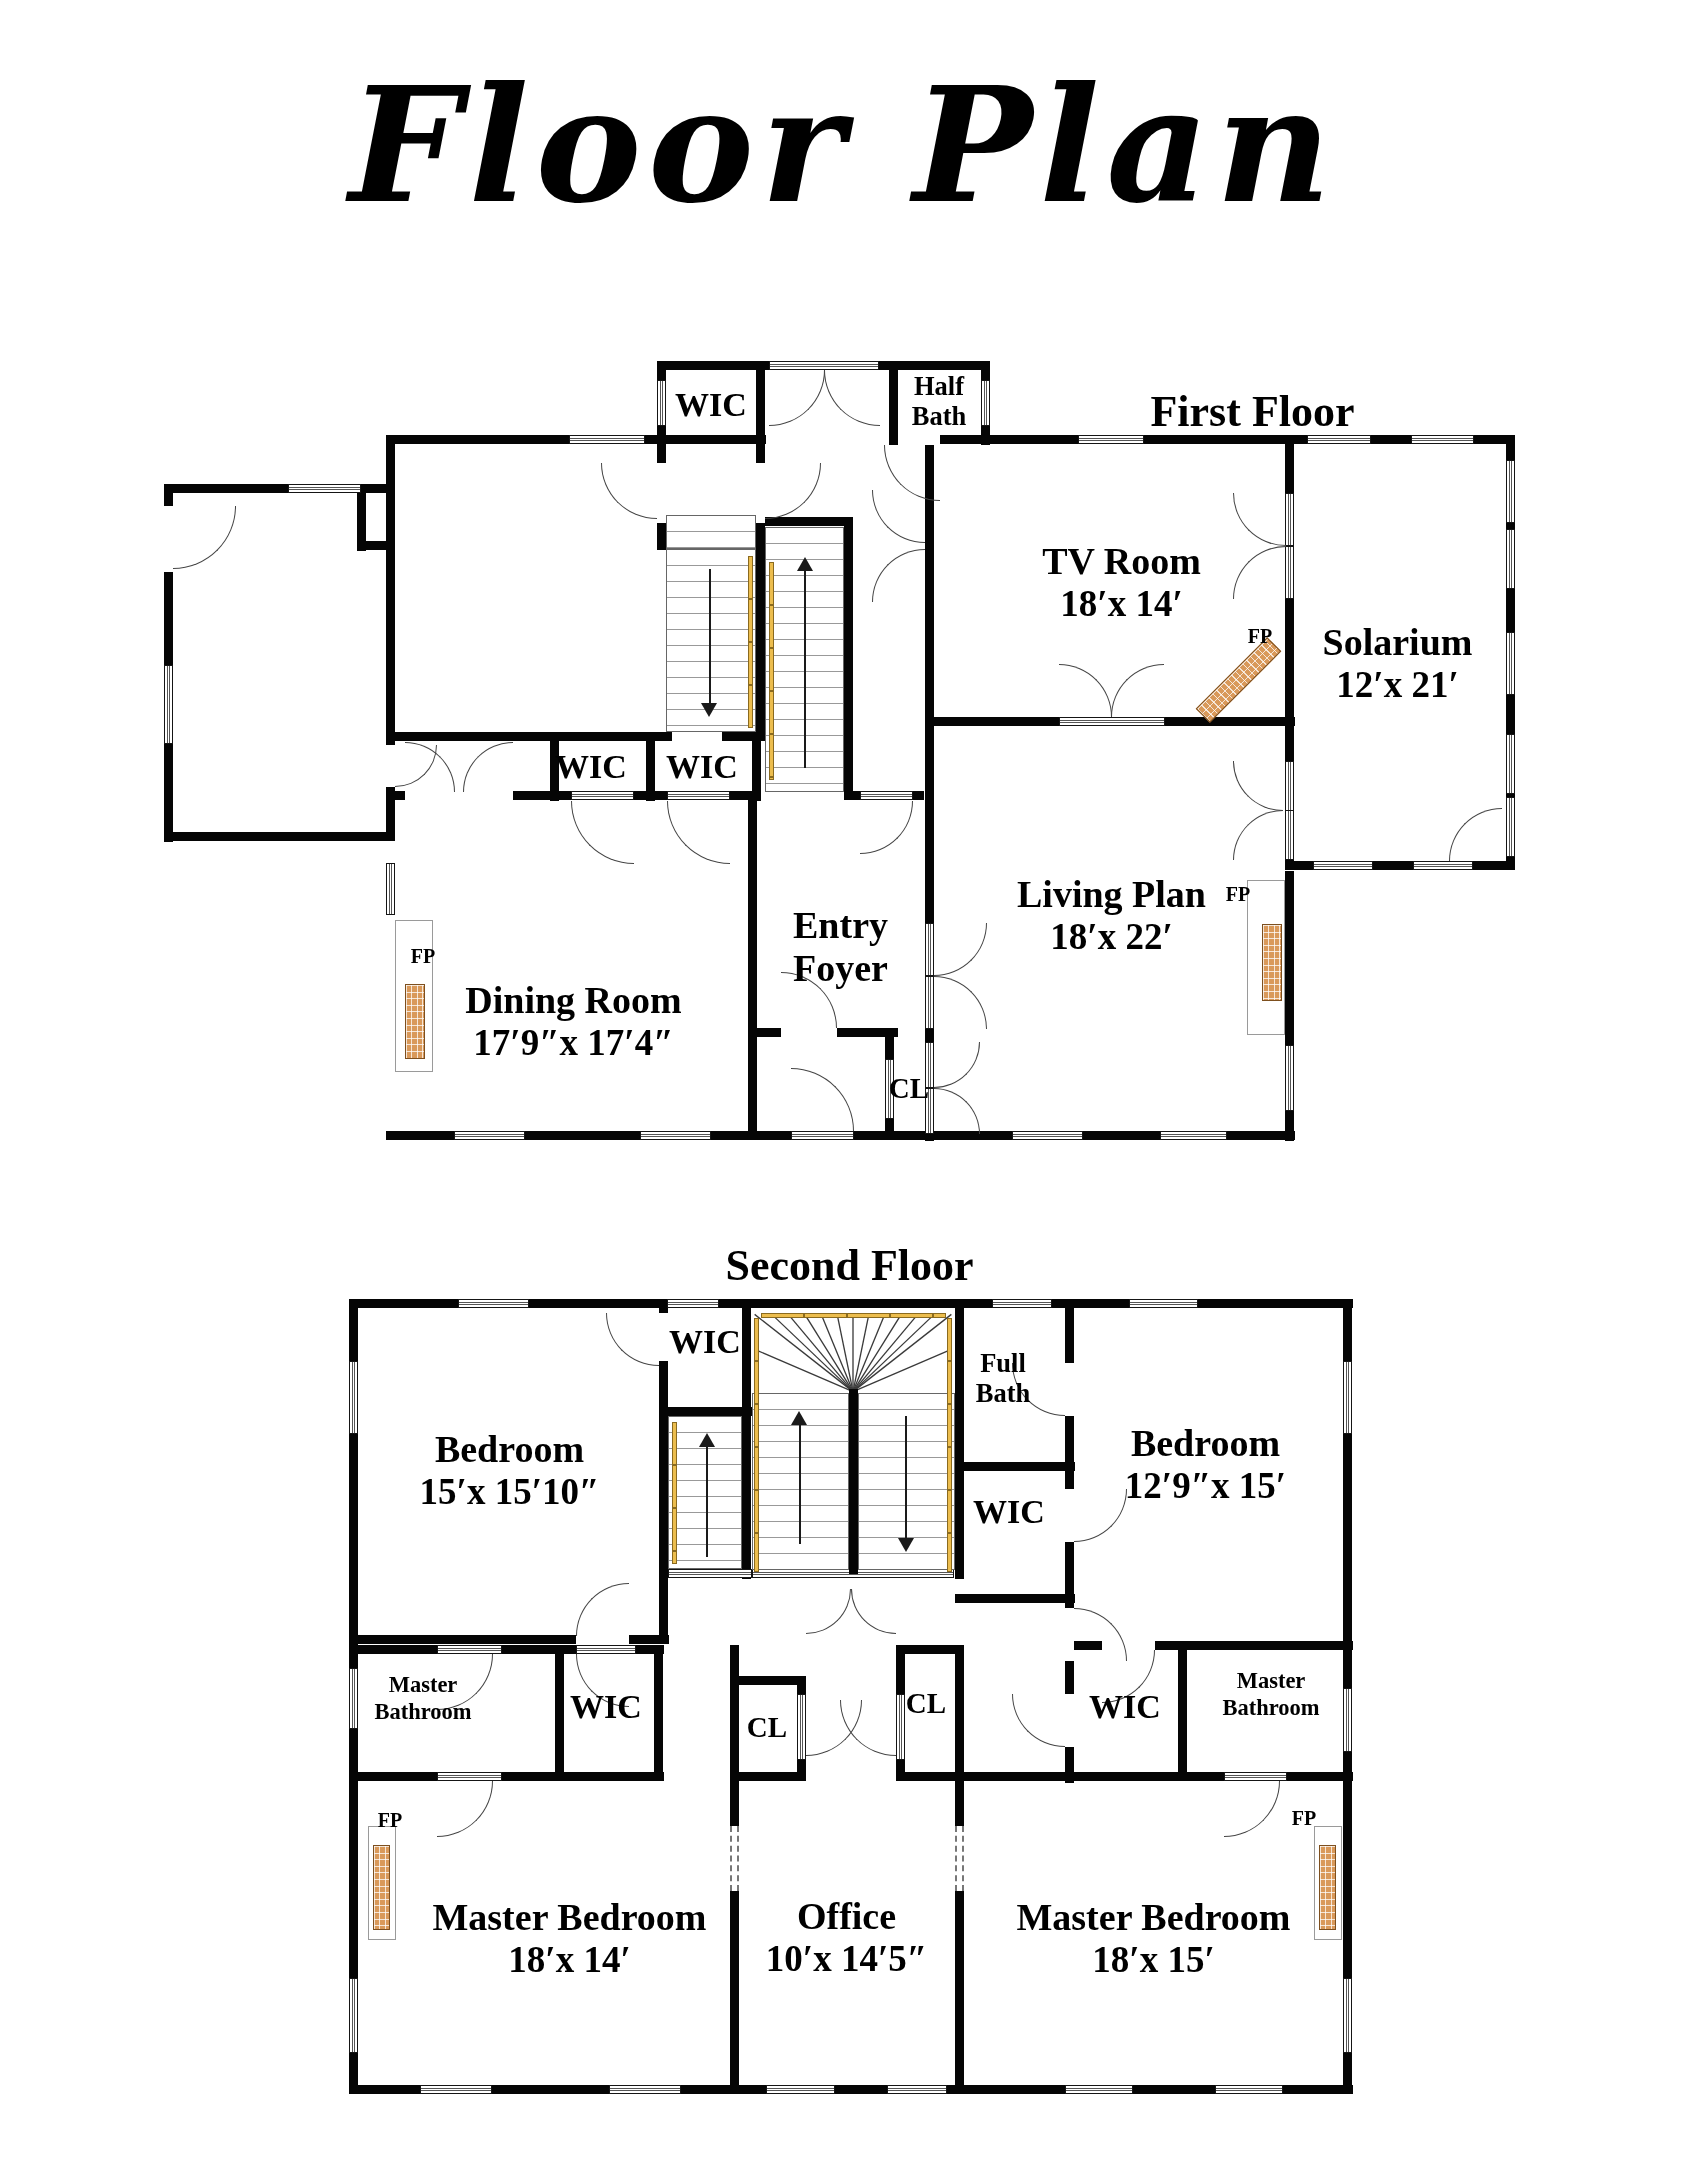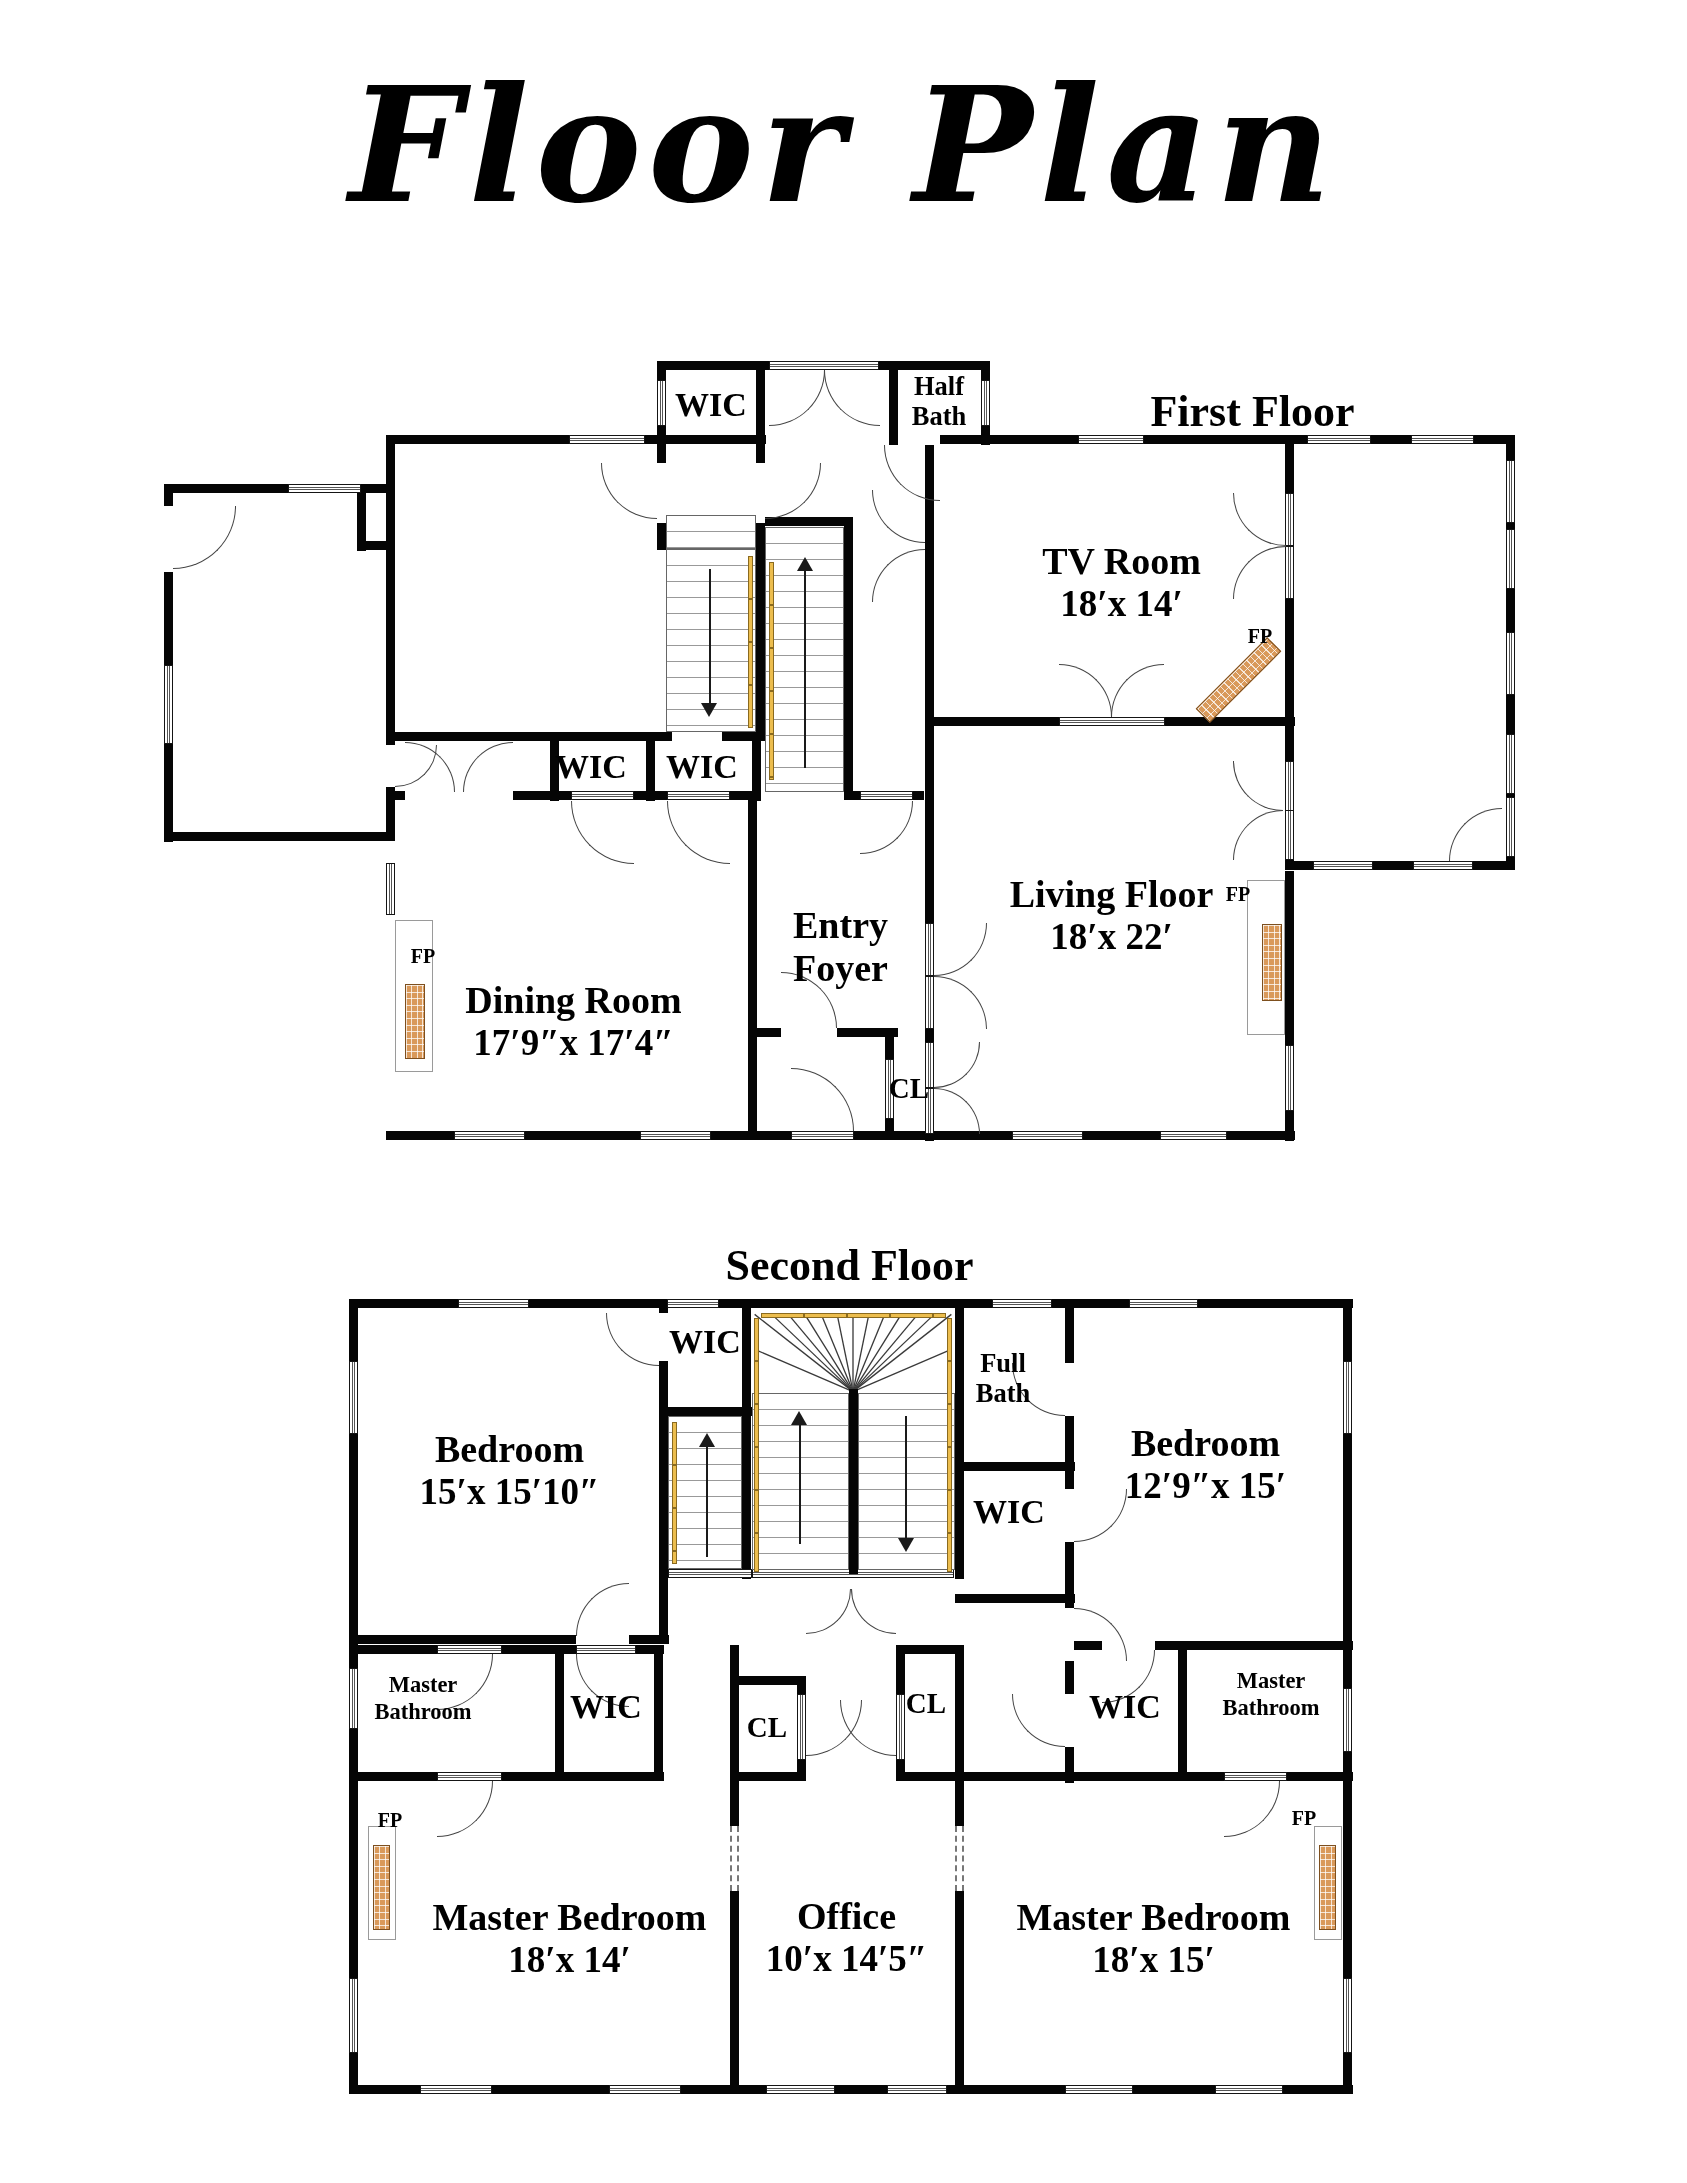--- a/index.html
+++ b/index.html
@@ -179,34 +179,38 @@
   <div class="rl" style="left:645px;top:386px;width:132px;font-size:34px">
     <span>WIC</span></div>
   <div class="rl" style="left:873px;top:372px;width:132px;font-size:26.5px">
     <div>Half</div>
     <div>Bath</div>
     </div>
   <div class="rl" style="left:956px;top:540px;width:331px;font-size:38px">
     <div>TV Room</div>
     <div style="font-size:37px">18′x 14′</div>
     </div>
+  <div class="rl" style="left:1232px;top:621px;width:331px;font-size:38px">
+    <div>Solarium</div>
+    <div style="font-size:37px">12′x 21′</div>
+    </div>
   <div class="rl" style="left:525px;top:748px;width:132px;font-size:34px">
     <span>WIC</span></div>
   <div class="rl" style="left:636px;top:748px;width:132px;font-size:34px">
     <span>WIC</span></div>
   <div class="rl" style="left:708px;top:904px;width:265px;font-size:38px">
     <div>Entry</div>
     <div>Foyer</div>
     </div>
   <div class="rl" style="left:408px;top:979px;width:331px;font-size:38px">
     <div>Dining Room</div>
     <div style="font-size:37px">17′9″x 17′4″</div>
     </div>
   <div class="rl" style="left:946px;top:873px;width:331px;font-size:38px">
-    <div>Living Floor</div>
+    <div>Living Plan</div>
     <div style="font-size:37px">18′x 22′</div>
     </div>
   <div class="rl" style="left:843px;top:1072px;width:132px;font-size:29px">
     <span>CL</span></div>
   <div class="rl" style="left:390px;top:945px;width:66px;font-size:20px">
     <span>FP</span></div>
   <div class="rl" style="left:1205px;top:883px;width:66px;font-size:20px">
     <span>FP</span></div>
   <div class="rl" style="left:1227px;top:625px;width:66px;font-size:20px">
     <span>FP</span></div>

